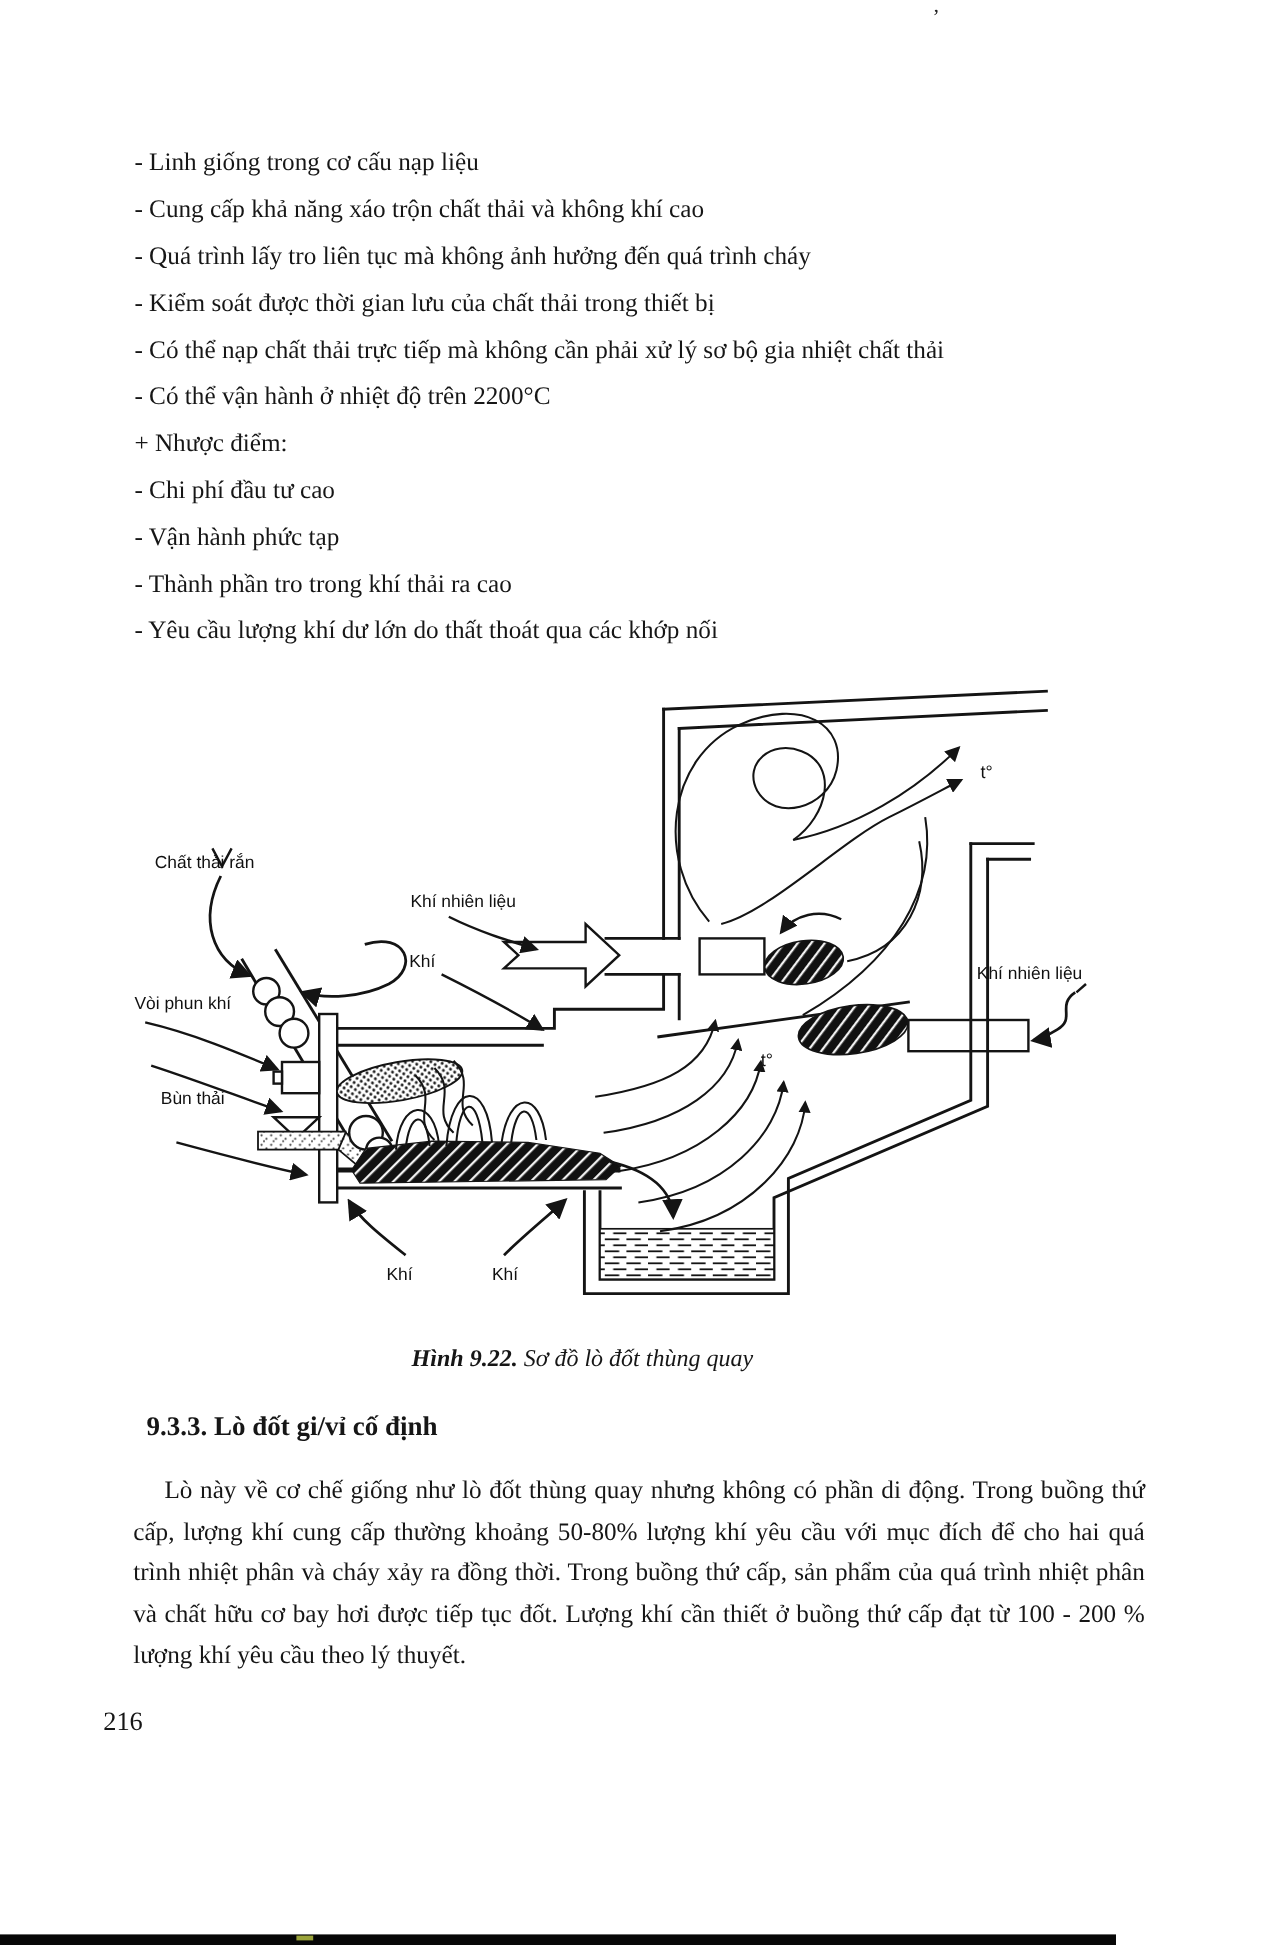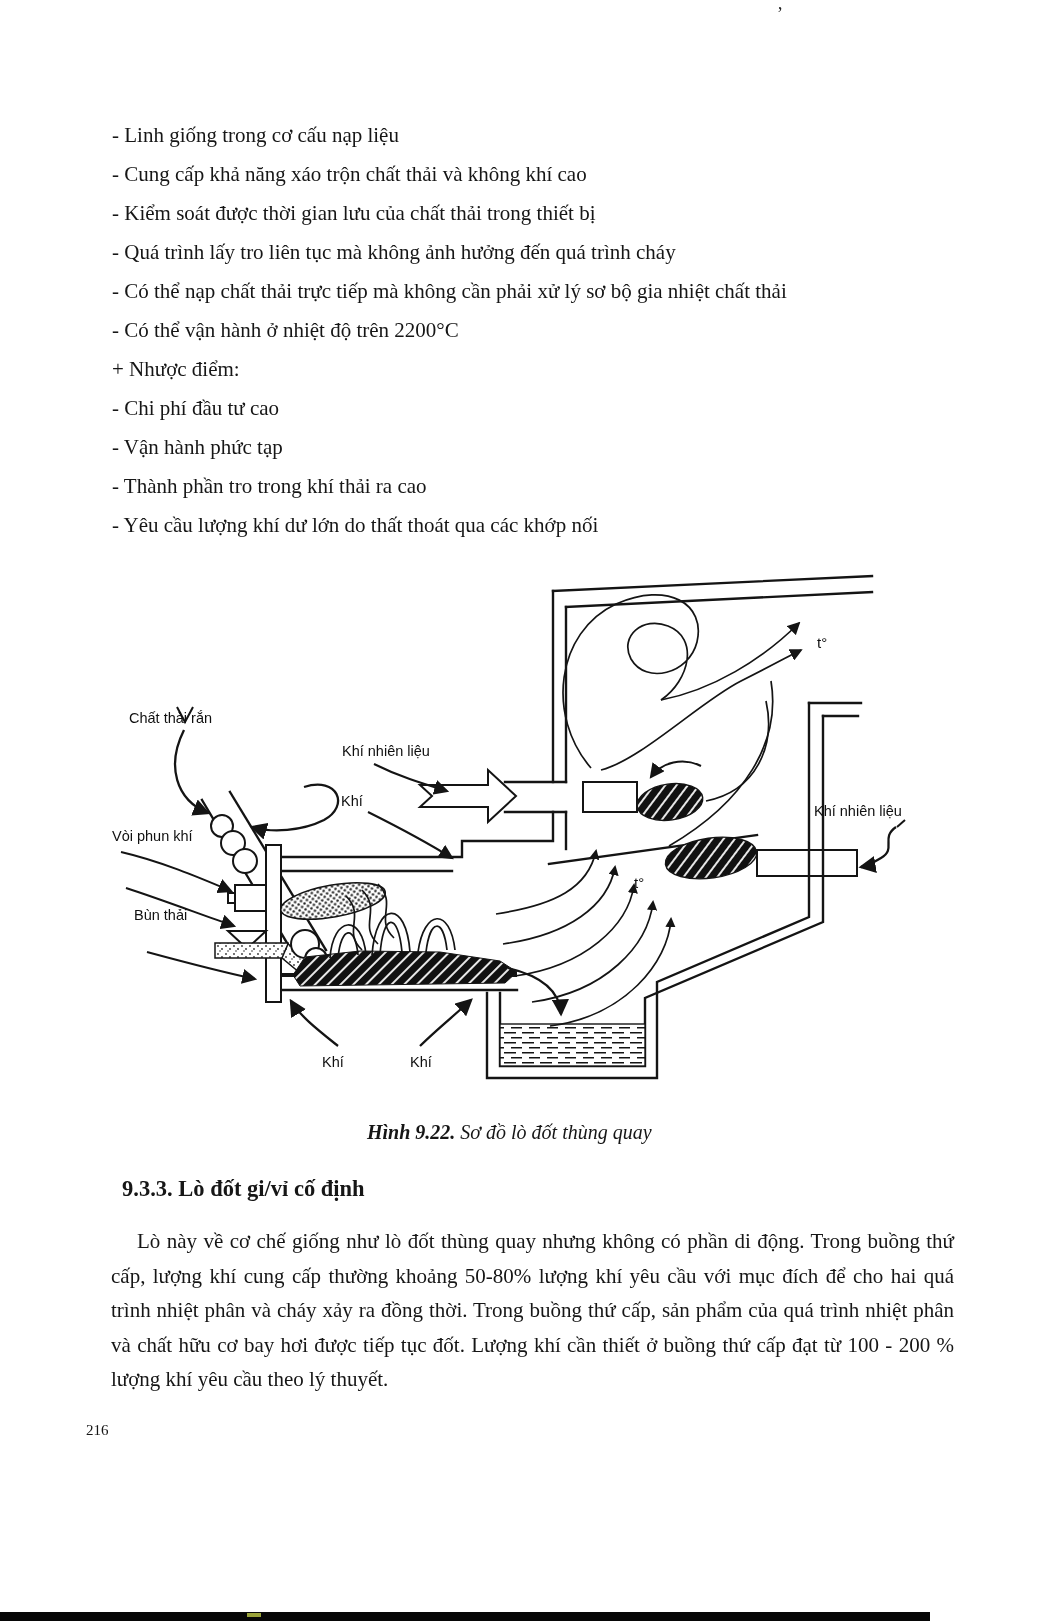--- a/index.html
+++ b/index.html
@@ -5,47 +5,47 @@
   html,body{margin:0;padding:0;}
   body{
     width:1063px;height:1621px;background:#ffffff;position:relative;
     font-family:"Liberation Serif",serif;color:#161616;overflow:hidden;
   }
   .abs{position:absolute;}
   .tr-mark{left:777px;top:4px;font-size:18px;color:#222;}
   .list{left:112px;top:116px;width:880px;font-size:21px;}
   .li{line-height:39px;white-space:nowrap;}
   .li.emph{}
-  .caption{left:367px;top:1121px;font-size:20px;font-style:italic;white-space:nowrap;}
+  .caption{left:343px;top:1121px;font-size:20px;font-style:italic;white-space:nowrap;}
   .caption .lbl{font-weight:bold;}
   .heading{left:122px;top:1176px;font-size:22.5px;font-weight:bold;white-space:nowrap;}
   .para{left:111px;top:1224px;width:843px;font-size:21px;line-height:34.6px;
         text-align:justify;text-indent:26px;}
-  .pagenum{left:86px;top:1422px;font-size:15px;}
+  .pagenum{left:86px;top:1422px;font-size:22px;}
   .botbar{left:0;top:1612px;width:930px;height:9px;background:#070707;}
   .speck{left:247px;top:1613px;width:14px;height:4px;background:#9aa33a;}
   svg text{font-family:"Liberation Sans",sans-serif;font-size:15px;fill:#101010;}
   svg text.small{font-size:14.5px;}
   .w{stroke:#141414;stroke-width:2.4;fill:none;stroke-linecap:square;}
   .wthick{stroke:#141414;stroke-width:4;fill:none;}
   .thin{stroke:#141414;stroke-width:1.7;fill:none;}
   .arr{stroke:#141414;stroke-width:2;fill:none;}
   .arrbig{stroke:#141414;stroke-width:2.3;fill:none;}
   .whitefill{fill:#ffffff;stroke:#141414;stroke-width:2;}
 </style>
 </head>
 <body>
 
 <div class="abs tr-mark">’</div>
 
 <div class="abs list">
   <div class="li">- Linh giống trong cơ cấu nạp liệu</div>
   <div class="li">- Cung cấp khả năng xáo trộn chất thải và không khí cao</div>
+  <div class="li">- Quá trình lấy tro liên tục mà không ảnh hưởng đến quá trình cháy</div>
   <div class="li">- Kiểm soát được thời gian lưu của chất thải trong thiết bị</div>
-  <div class="li">- Quá trình lấy tro liên tục mà không ảnh hưởng đến quá trình cháy</div>
   <div class="li">- Có thể nạp chất thải trực tiếp mà không cần phải xử lý sơ bộ gia nhiệt chất thải</div>
   <div class="li">- Có thể vận hành ở nhiệt độ trên 2200°C</div>
   <div class="li emph">+ Nhược điểm:</div>
   <div class="li">- Chi phí đầu tư cao</div>
   <div class="li">- Vận hành phức tạp</div>
   <div class="li">- Thành phần tro trong khí thải ra cao</div>
   <div class="li">- Yêu cầu lượng khí dư lớn do thất thoát qua các khớp nối</div>
 </div>
 
 <svg class="abs" style="left:84px;top:556px;" width="880" height="524" viewBox="84 556 880 524">

